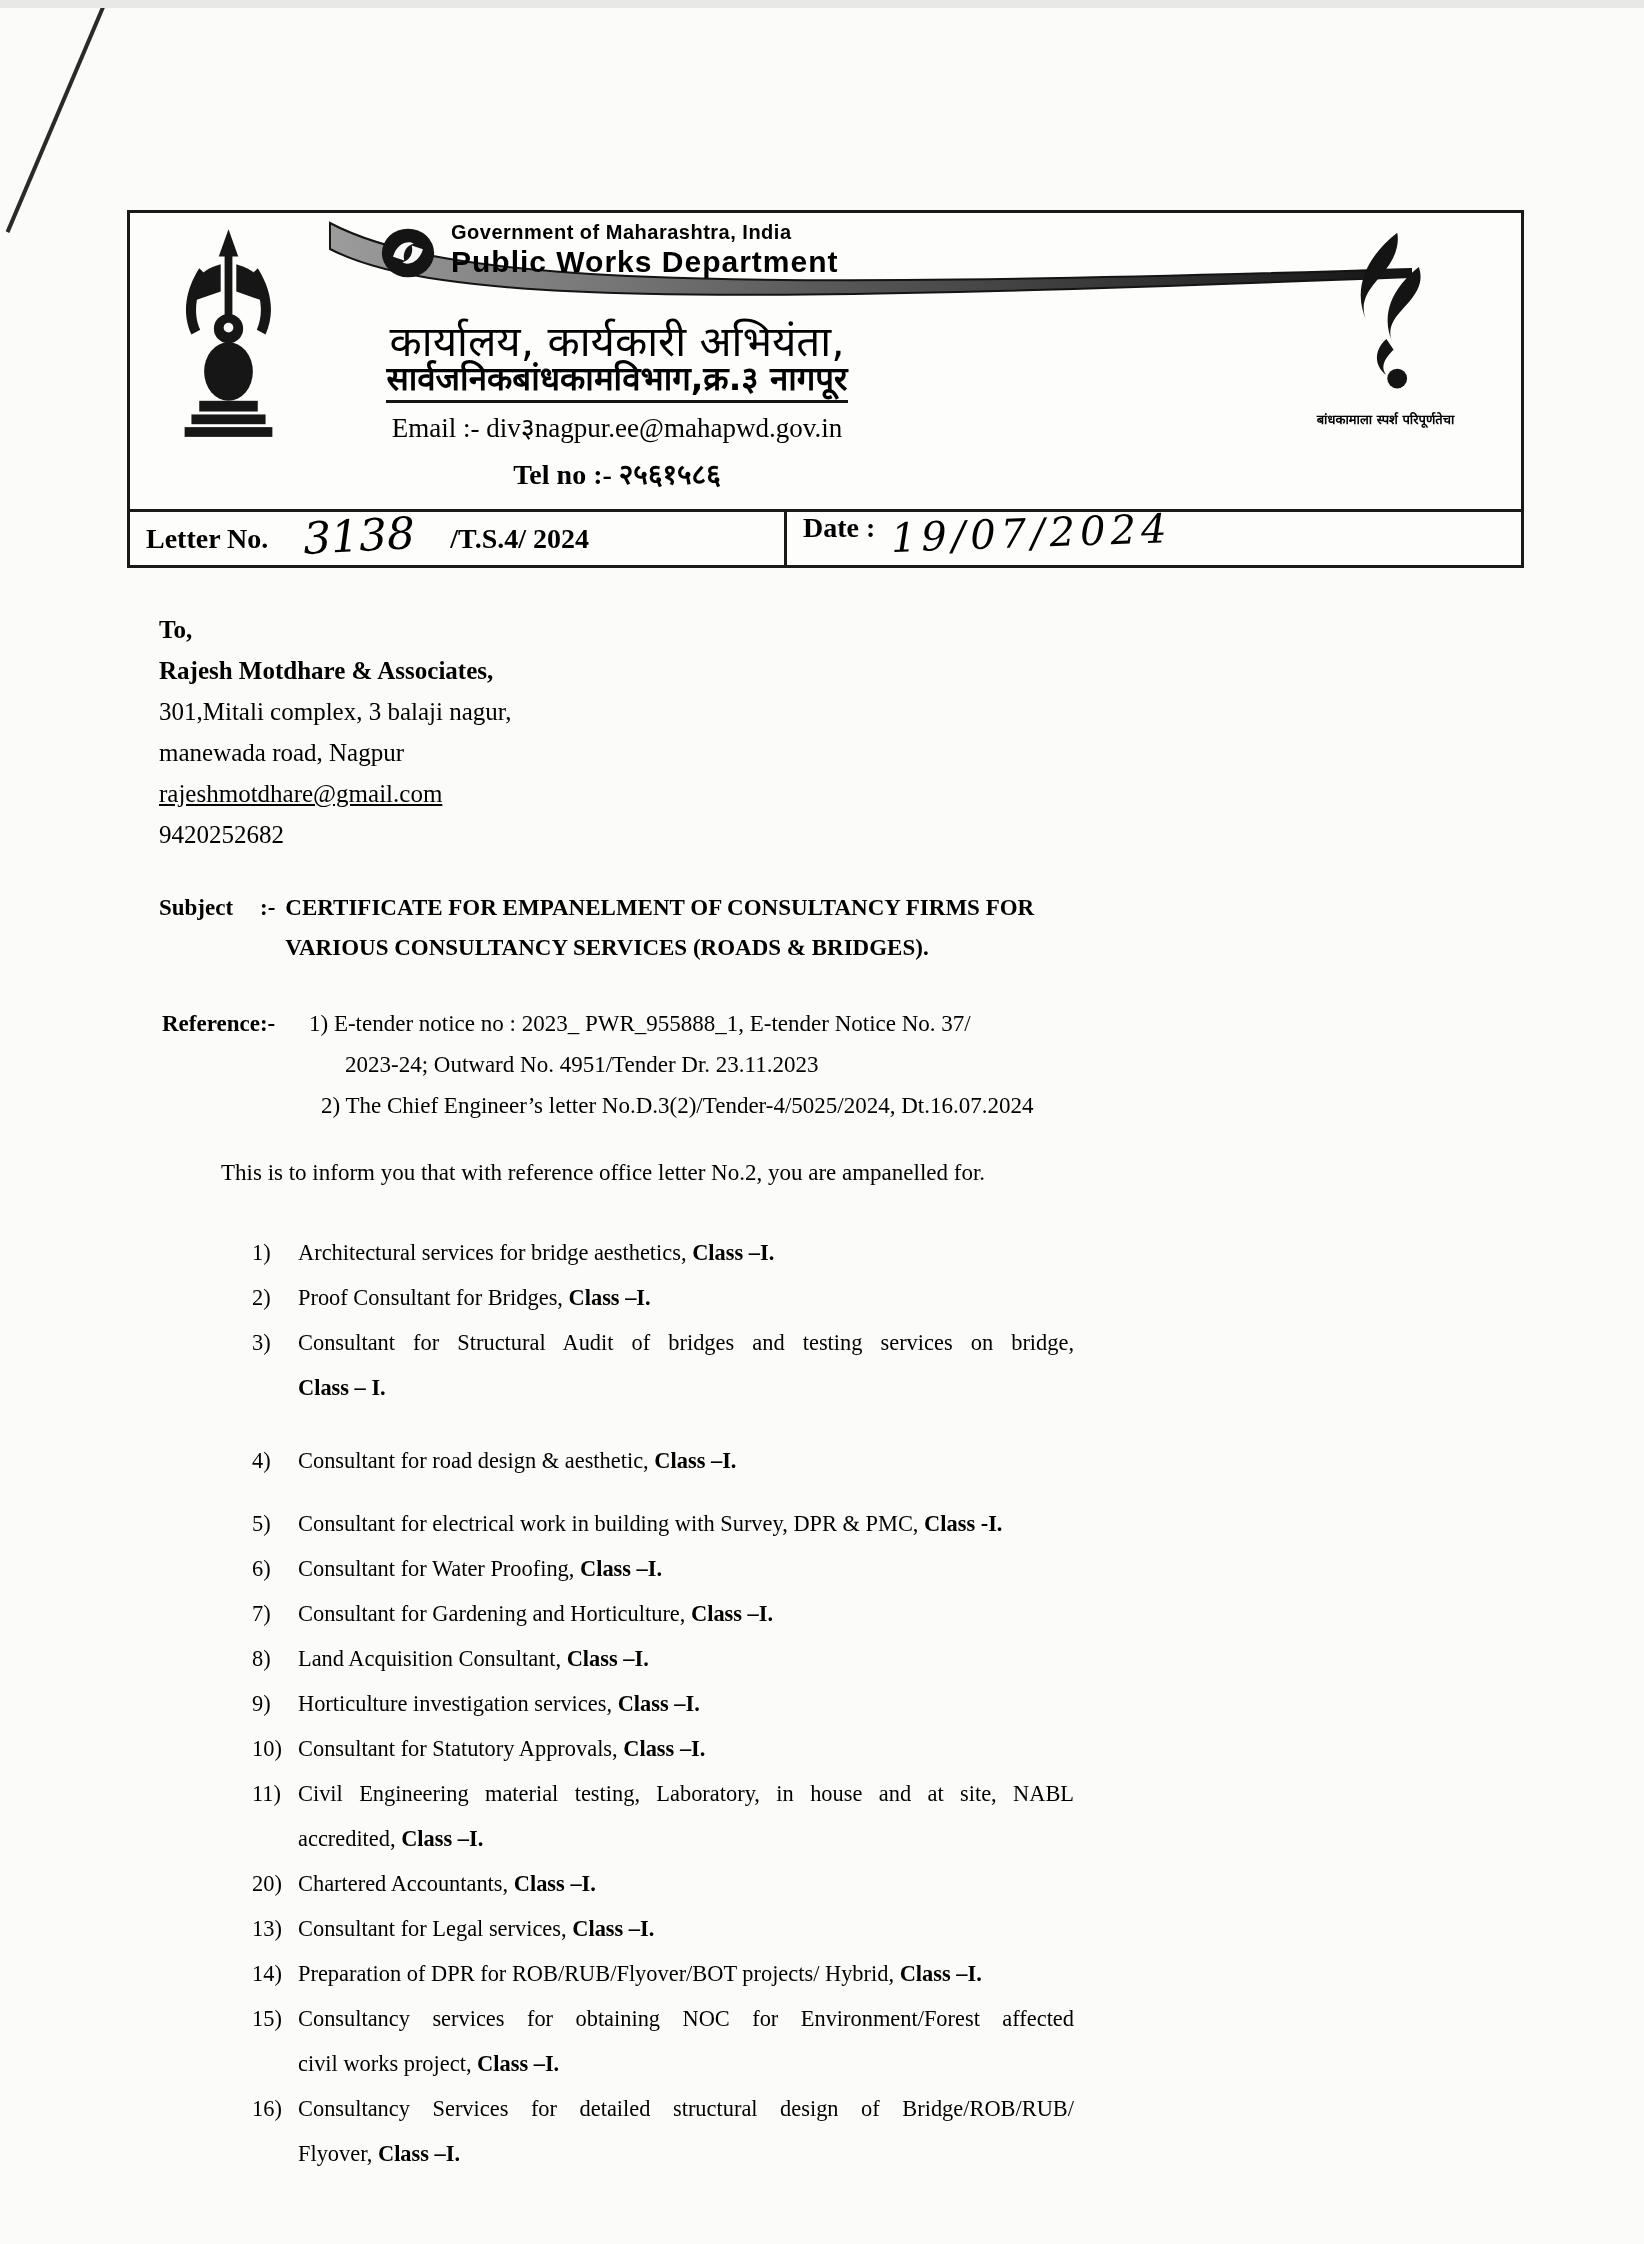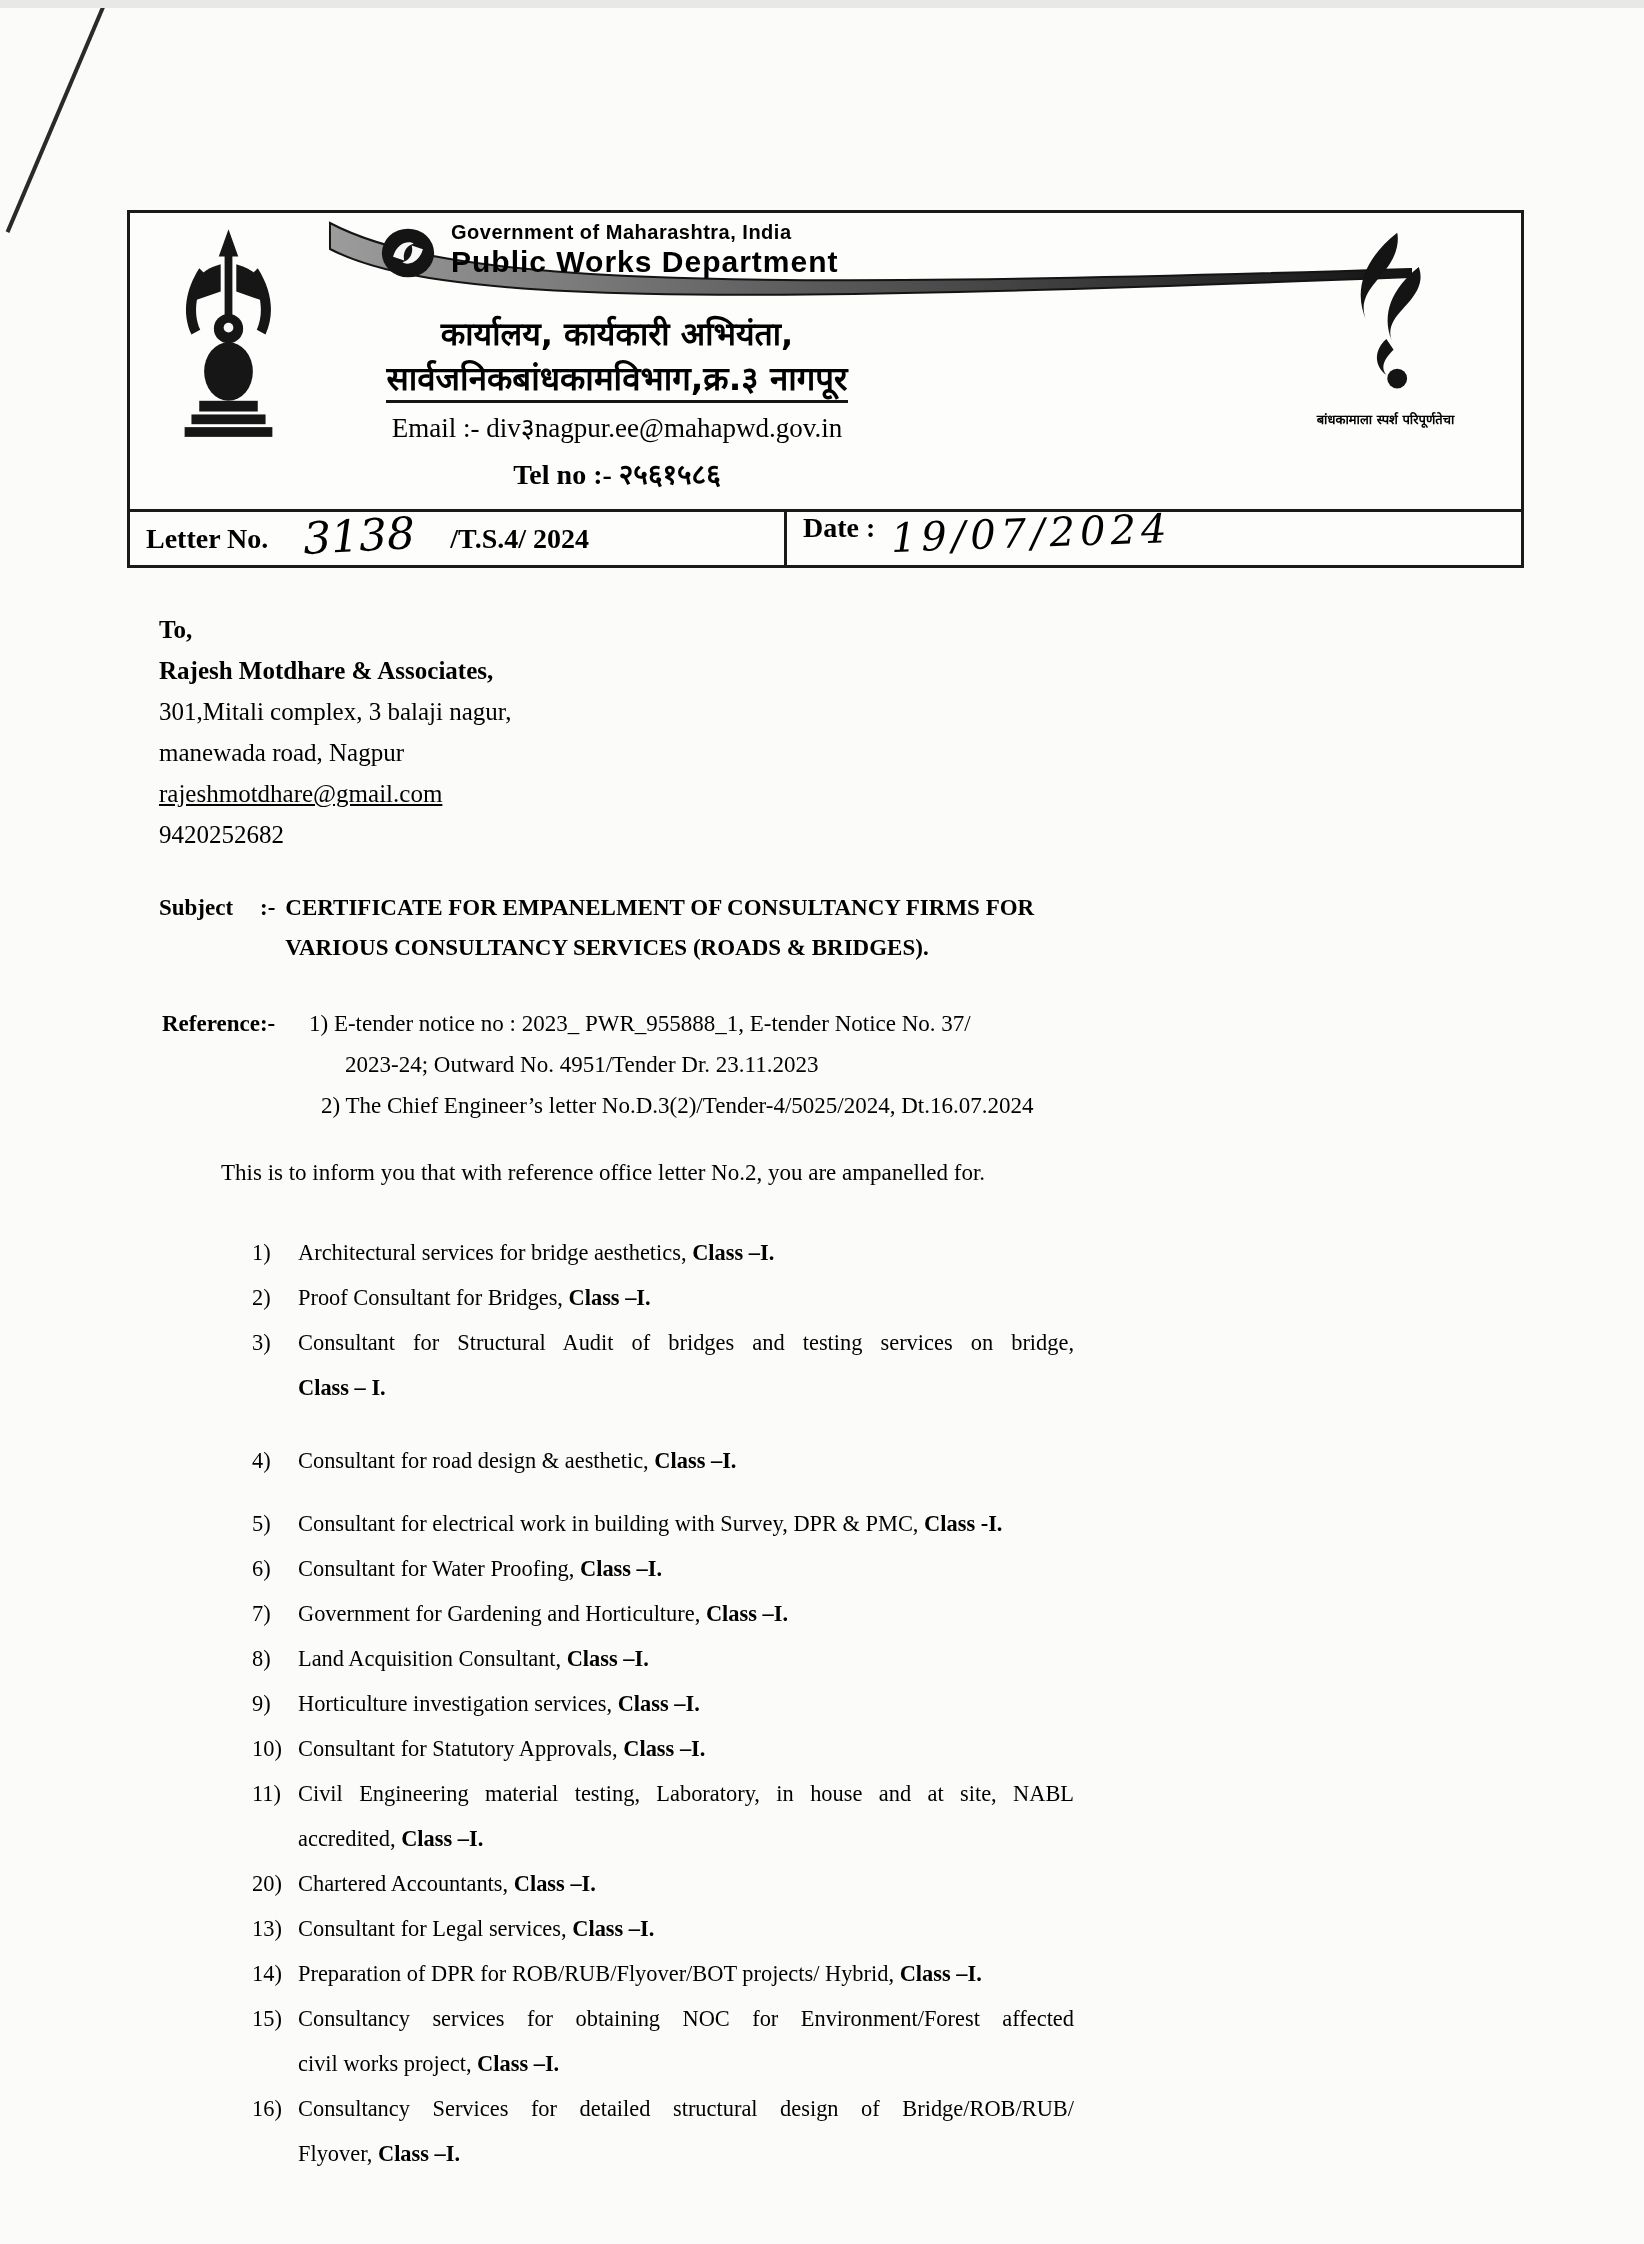--- a/index.html
+++ b/index.html
@@ -35,21 +35,21 @@
   .banner { position: absolute; left: 194px; top: 4px; width: 1095px; height: 92px; }
   .banner svg.swoosh { position: absolute; left: 0; top: 0; width: 100%; height: 100%; }
   .globe { position: absolute; left: 56px; top: 8px; width: 56px; height: 56px; }
   .banner-text { position: absolute; left: 127px; top: 4px; font-family: "Liberation Sans", sans-serif; }
   .gov-line  { font-size: 20px; font-weight: bold; letter-spacing: 0.5px; }
   .dept-line { font-size: 30px; font-weight: bold; letter-spacing: 1px; margin-top: 1px; }
   .office1, .office2, .email-line, .tel-line {
     position: absolute; left: 129px; width: 716px; text-align: center;
     font-family: "DejaVu Sans", sans-serif;
   }
-  .office1 { top: 98px;  font-size: 32px; font-weight: bold; }
+  .office1 { top: 98px;  font-size: 42px; font-weight: normal; }
   .office2 { top: 142px; font-size: 33px; font-weight: bold; }
   .office2 .u { border-bottom: 3px solid #151515; padding-bottom: 2px; }
   .email-line { top: 195px; font-size: 27px; font-family: "Liberation Serif", serif; }
   .tel-line   { top: 241px; font-size: 28px; font-weight: bold; font-family: "Liberation Serif", serif; }
   .flame { position: absolute; right: 16px; top: 18px; width: 239px; height: 249px; text-align: center; }
   .flame svg { width: 149px; height: 171px; }
   .flame-caption { font-size: 13px; font-weight: bold; margin-top: 4px; font-family: "DejaVu Sans", sans-serif; }
   
   .letter-row { display: flex; height: 54px; font-size: 28px; font-weight: bold; overflow: visible; }
   .cell-letter { width: 657px; border-right: 3px solid #1a1a1a; display: flex; align-items: center; padding-left: 16px; gap: 21px; }
@@ -246,21 +246,21 @@
     <span class="num">6)</span>
     <div class="txt">
       <div class="l1"><span class="t">Consultant for Water Proofing,</span> <span class="cls">Class –I.</span></div>
 
     </div>
   </div>
 
   <div class="item">
     <span class="num">7)</span>
     <div class="txt">
-      <div class="l1"><span class="t">Government for Gardening and Horticulture,</span> <span class="cls">Class –I.</span></div>
+      <div class="l1"><span class="t">Consultant for Gardening and Horticulture,</span> <span class="cls">Class –I.</span></div>
 
     </div>
   </div>
 
   <div class="item">
     <span class="num">8)</span>
     <div class="txt">
       <div class="l1"><span class="t">Land Acquisition Consultant,</span> <span class="cls">Class –I.</span></div>
 
     </div>

